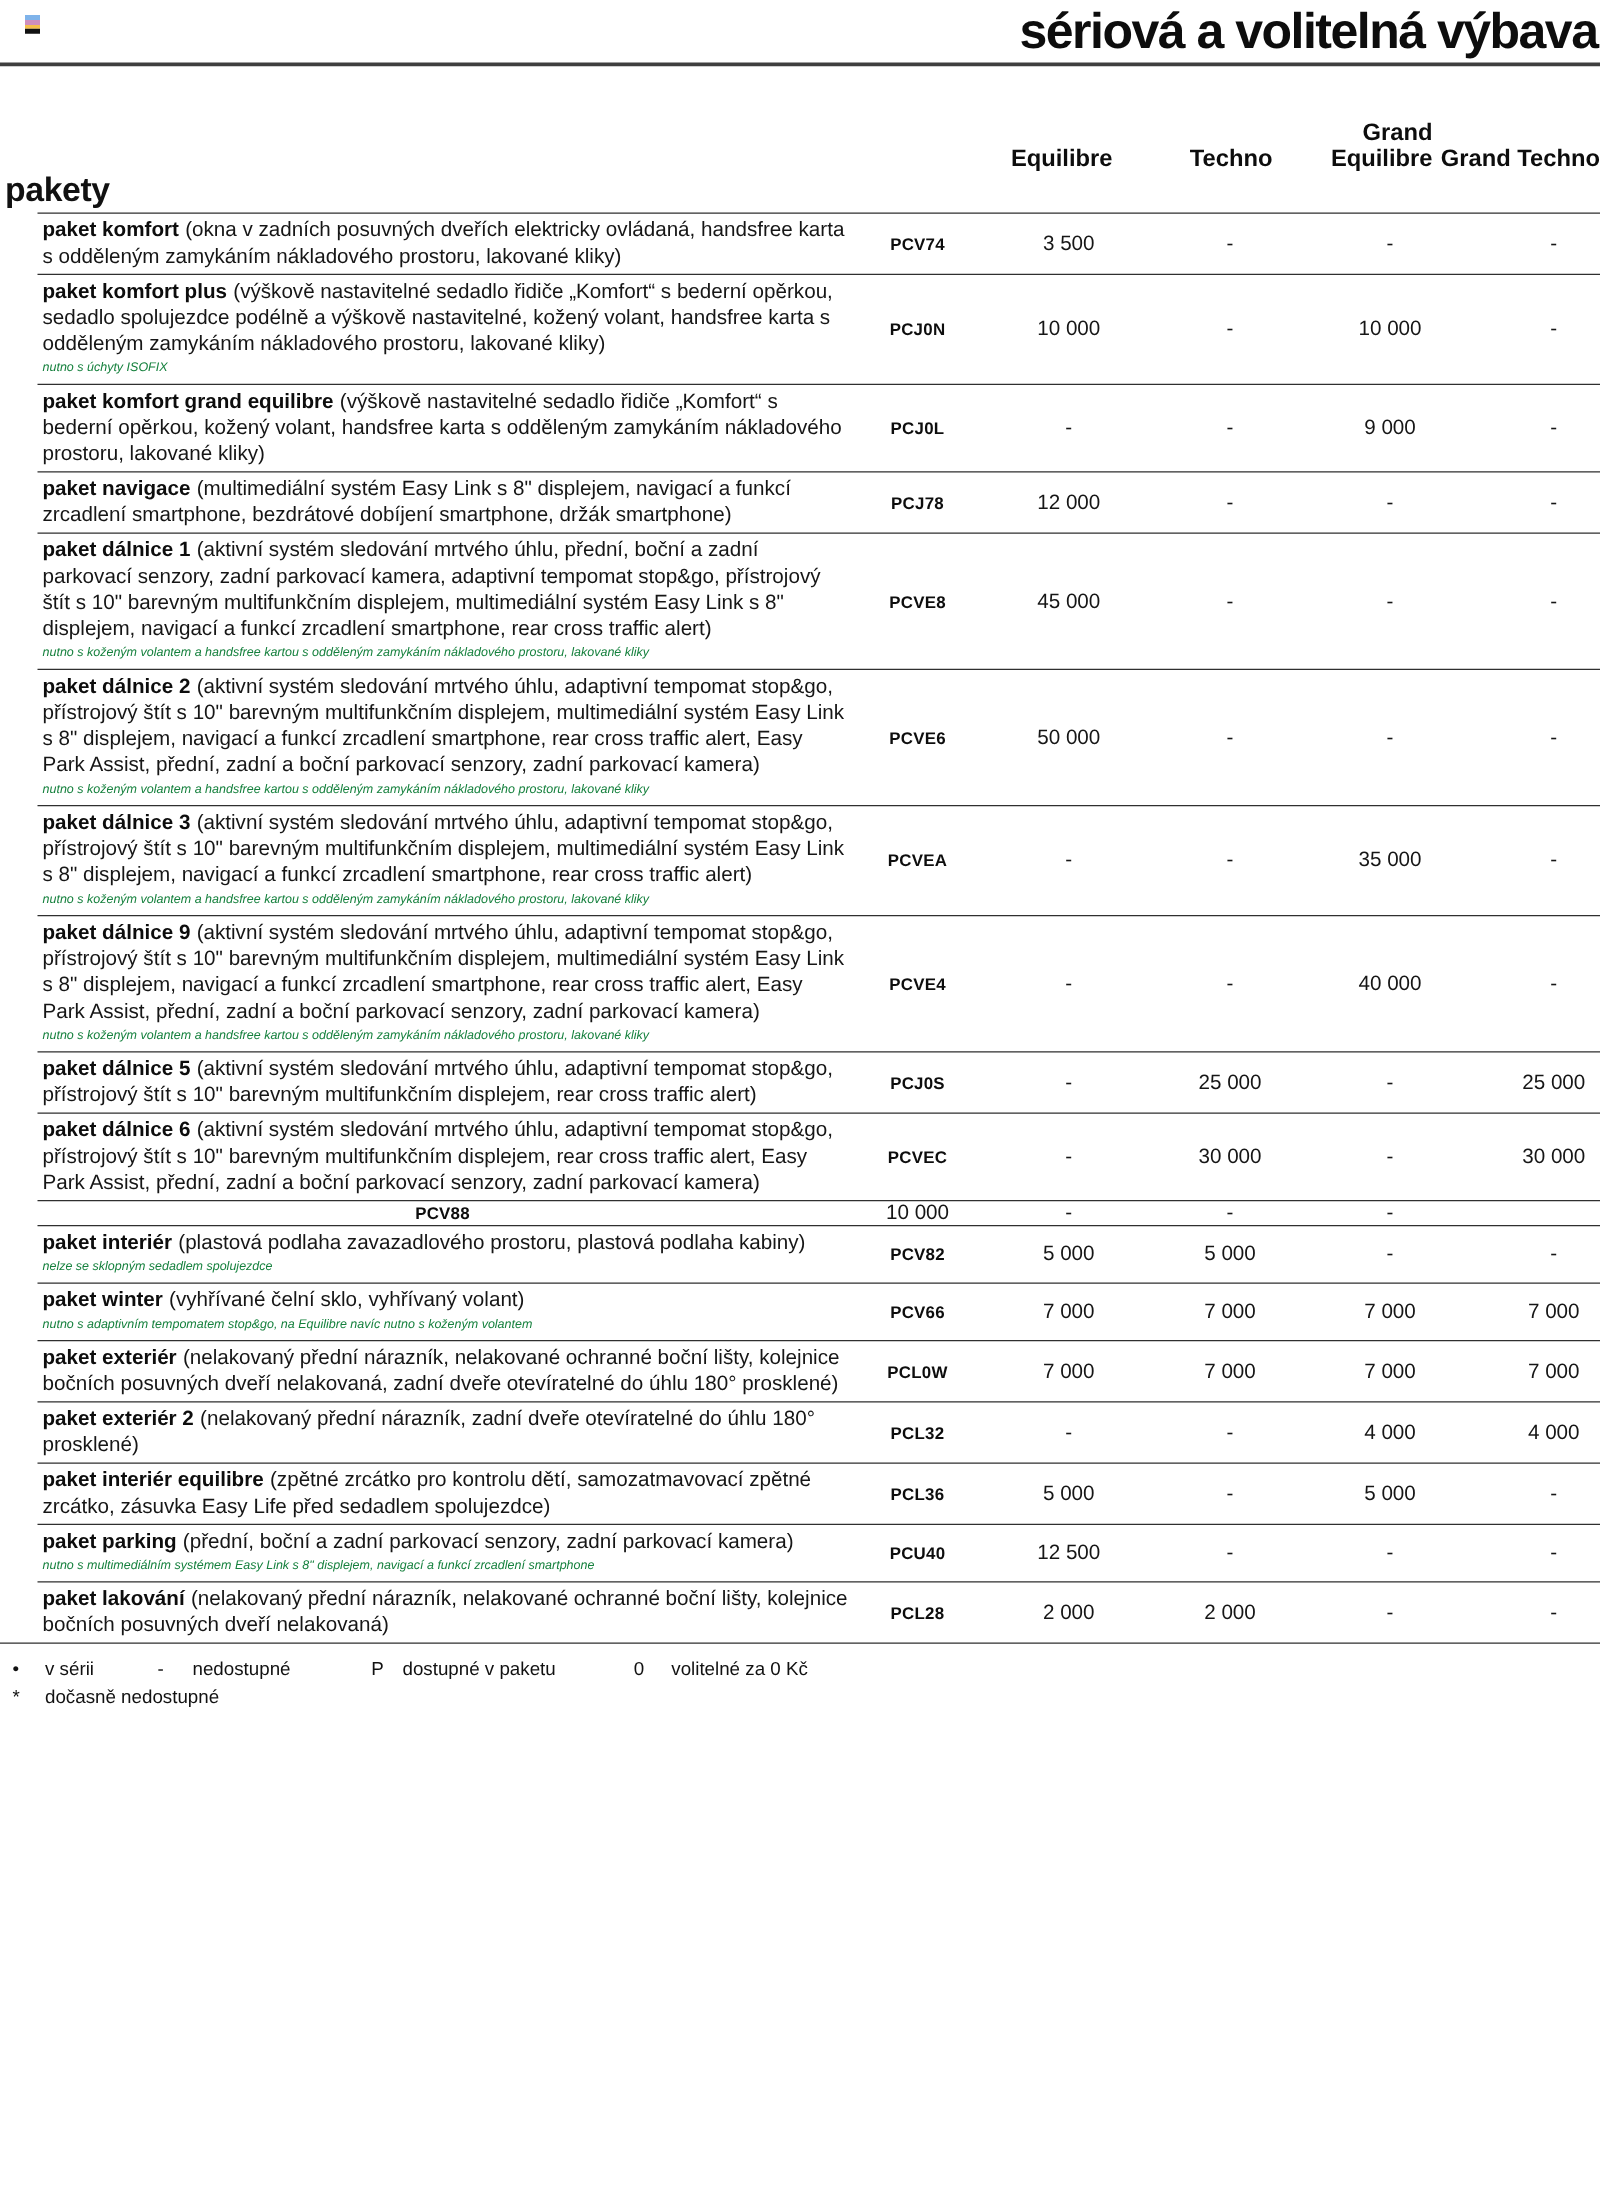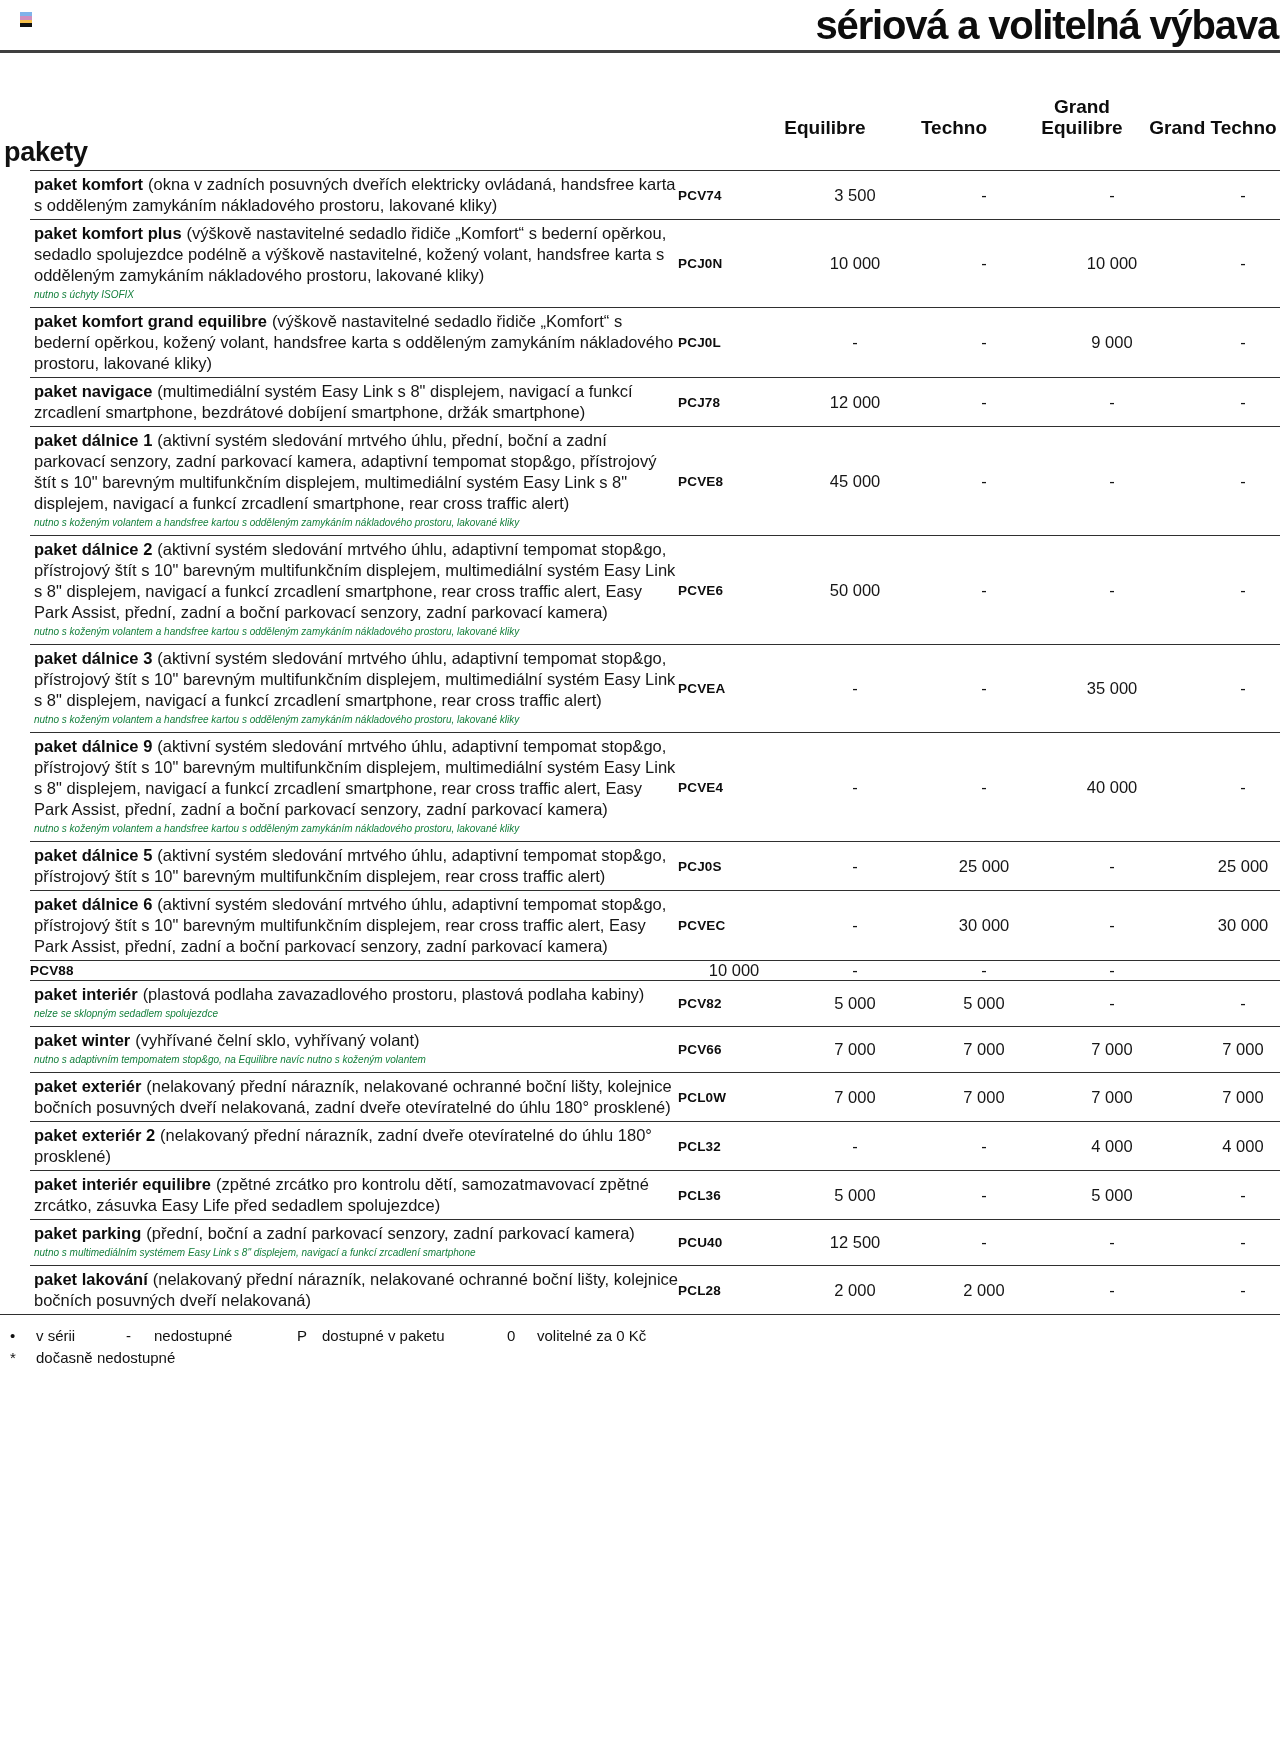--- a/index.html
+++ b/index.html
@@ -30,37 +30,37 @@
   .title-rule { height: 3px; background: #3f3f3f; }
 
   
   .grid-cols {
     display: grid;
     grid-template-columns: 648px 112px 130px 128px 128px 134px;
   }
   .header-zone { position: relative; height: 117px; }
   .header-zone .grid-cols { height: 117px; align-items: end; }
   .col-label {
-    text-align: center; font-weight: 700; font-size: 19px;
+    text-align: right; font-weight: 700; font-size: 19px;
     line-height: 21px; padding-bottom: 32px; color: #0d0d0d;
   }
   .section-title {
     position: absolute; left: 4px; bottom: 2px;
     font-size: 27px; font-weight: 800; letter-spacing: -0.3px;
   }
 
   
   .table { border-bottom: 1.5px solid #2f2f2f; padding-left: 30px; }
   .row { border-top: 1.5px solid #2f2f2f; }
   .row .grid-cols { align-items: center; }
   .cell-desc { padding: 3px 0 3px 4px; font-size: 16.5px; line-height: 21px; color: #161616; }
   .pkg-name { font-weight: 700; margin-right: 5px; color: #0d0d0d; }
   .pkg-note { font-style: italic; font-size: 10px; line-height: 18px; color: #15803d; }
   .cell-code {
-    text-align: left; font-weight: 700; font-size: 13.5px;
+    text-align: center; font-weight: 700; font-size: 13.5px;
     letter-spacing: 0.2px; color: #0d0d0d;
   }
   .cell-price { text-align: center; font-size: 16.5px; color: #161616; }
 
   
   .legend { margin-top: 10px; padding-left: 10px; font-size: 15px; line-height: 22px; color: #111; }
   .legend-line1 {
     display: grid;
     grid-template-columns: 26px 90px 28px 143px 25px 185px 30px auto;
   }

